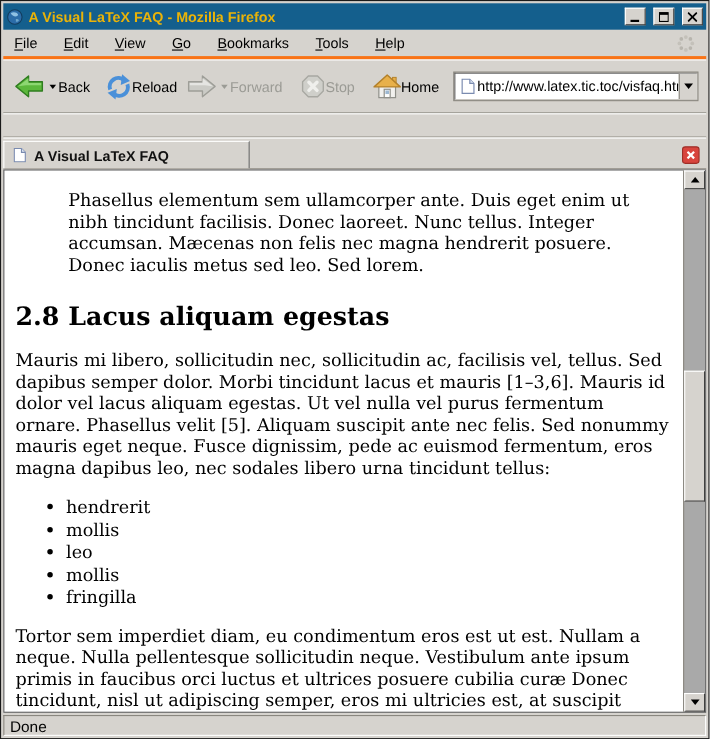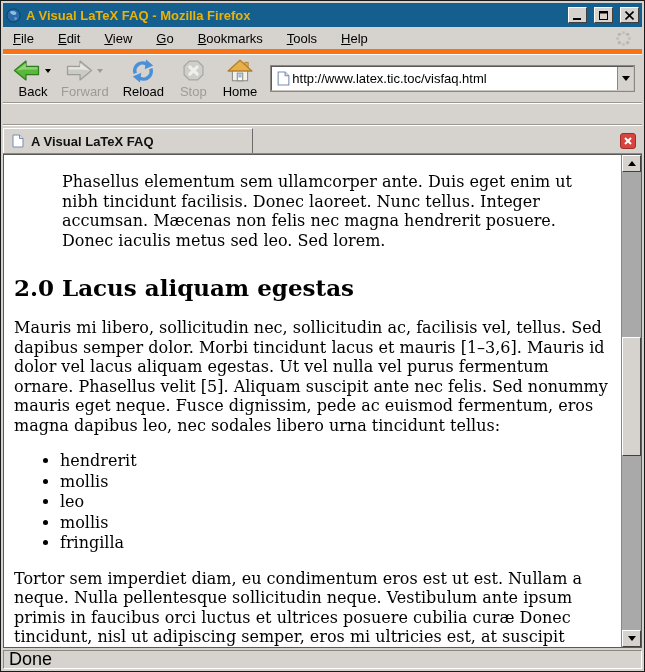--- a/index.html
+++ b/index.html
@@ -24,33 +24,33 @@
   .winbtn {
     width:19px; height:16px; background:var(--chrome_bg,#d6d3ce);
     border:1px solid; border-color:#fff #404040 #404040 #fff;
     display:flex; align-items:center; justify-content:center; margin-left:2px;
   }
   
   .menubar {
     height:27px; flex:0 0 27px;
     display:flex; align-items:center; gap:24px;
     padding:0 10px; font-size:13px; color:#000;
-    border-bottom:5px solid #f97316;
+    border-bottom:3px solid #f97316;
   }
   .menu-item { cursor:default; white-space:nowrap; }
   .menubar .spacer { flex:1; }
   
   .toolbar {
     height:49px; flex:0 0 49px;
     display:flex; align-items:center;
     padding:2px 8px 2px 8px; gap:4px;
     border-top:1px solid #fff;
     border-bottom:1px solid #9a978f;
   }
-  .tbtn { display:flex; flex-direction:column; align-items:center;
+  .tbtn { display:flex; flex-direction:row; align-items:center;
     padding:1px 2px; }
   .tbtn-top { display:flex; align-items:center; height:24px; }
   .tbtn-label { font-size:13px; color:#000; margin-top:1px; }
   .tbtn.disabled .tbtn-label { color:#9b9b95; }
   .dd-arrow { width:0; height:0; border-left:3px solid transparent;
     border-right:3px solid transparent; border-top:4px solid #000;
     margin-left:4px; margin-right:2px; }
   .dd-arrow.gray { border-top-color:#9b9b95; }
   .urlbar {
     flex:1; height:25px; margin-left:8px;
@@ -80,21 +80,21 @@
   
   .tabbar {
     height:29px; flex:0 0 29px;
     border-top:1px solid #fff;
     display:flex; align-items:stretch;
     background:var(--chrome_bg,#d6d3ce);
     border-bottom:1px solid #8a877f;
     padding-top:2px;
   }
   .tab {
-    width:250px; display:flex; align-items:center; gap:7px;
+    width:224px; display:flex; align-items:center; gap:7px;
     padding:0 8px;
     border-top:1px solid #fff; border-left:1px solid #fff;
     border-right:1px solid #6b6b6b;
     background:var(--chrome_bg,#d6d3ce);
   }
   .tab-label { font-size:13px; font-weight:bold; color:#111;
     white-space:nowrap; overflow:hidden; }
   .tabbar .spacer { flex:1; }
   .tab-close {
     width:16px; height:16px; align-self:center; margin-right:6px;
@@ -136,21 +136,21 @@
   }
   .tri-up { width:0; height:0; border-left:4px solid transparent;
     border-right:4px solid transparent; border-bottom:5px solid #000; }
   .tri-down { width:0; height:0; border-left:4px solid transparent;
     border-right:4px solid transparent; border-top:5px solid #000; }
   
   .statusbar {
     height:19px; flex:0 0 19px; margin-top:2px;
     border:1px solid; border-color:#8a877f #fff #fff #8a877f;
     display:flex; align-items:center; padding:0 5px;
-    font-size:18px; color:#000; background:var(--chrome_bg,#d6d3ce);
+    font-size:14px; color:#000; background:var(--chrome_bg,#d6d3ce);
   }
   svg { display:block; }
 </style>
 </head>
 <body>
 
 <div class="window">
 
   <div class="titlebar">
     <span>
@@ -213,45 +213,45 @@
           <svg width="28" height="23" viewBox="0 0 26 22">
             <polygon points="1,11 12,2 12,7 24,7 24,15 12,15 12,20" fill="#5cb83c" stroke="#2f7d1f" stroke-width="1.2" stroke-linejoin="round"></polygon>
             <polygon points="3,11 12,4 12,8 23,8 23,10 10,10" fill="#9ade7f" opacity="0.8"></polygon>
           </svg>
         </span>
         <span class="dd-arrow"></span>
       </div>
       <span class="tbtn-label">Back</span>
     </div>
 
-    <div class="tbtn disabled">
-      <div class="tbtn-top">
-        <span>
-          <svg width="28" height="23" viewBox="0 0 26 22">
-            <polygon points="25,11 14,2 14,7 2,7 2,15 14,15 14,20" fill="#cbcbc6" stroke="#9e9e98" stroke-width="1.2" stroke-linejoin="round"></polygon>
-            <polygon points="23,11 14,4 14,8 3,8 3,10 16,10" fill="#e8e8e4" opacity="0.9"></polygon>
-          </svg>
-        </span>
-        <span class="dd-arrow gray"></span>
-      </div>
-      <span class="tbtn-label">Forward</span>
-    </div>
-
     <div class="tbtn" style="margin-left:6px;">
       <div class="tbtn-top">
         <span>
           <svg width="24" height="24" viewBox="0 0 20 20">
             <path d="M3.5 12 A 6.5 6.5 0 0 1 14 5" fill="none" stroke="#4a90d9" stroke-width="3"></path>
             <polygon points="12.5,0.5 18.5,5.5 11.5,8.5" fill="#4a90d9"></polygon>
             <path d="M16.5 8 A 6.5 6.5 0 0 1 6 15" fill="none" stroke="#4a90d9" stroke-width="3"></path>
             <polygon points="7.5,19.5 1.5,14.5 8.5,11.5" fill="#4a90d9"></polygon>
           </svg>
         </span>
       </div>
       <span class="tbtn-label">Reload</span>
+    </div>
+
+    <div class="tbtn disabled">
+      <div class="tbtn-top">
+        <span>
+          <svg width="28" height="23" viewBox="0 0 26 22">
+            <polygon points="25,11 14,2 14,7 2,7 2,15 14,15 14,20" fill="#cbcbc6" stroke="#9e9e98" stroke-width="1.2" stroke-linejoin="round"></polygon>
+            <polygon points="23,11 14,4 14,8 3,8 3,10 16,10" fill="#e8e8e4" opacity="0.9"></polygon>
+          </svg>
+        </span>
+        <span class="dd-arrow gray"></span>
+      </div>
+      <span class="tbtn-label">Forward</span>
     </div>
 
     <div class="tbtn disabled" style="margin-left:8px;">
       <div class="tbtn-top">
         <span>
           <svg width="23" height="23" viewBox="0 0 22 22">
             <polygon points="7,2 15,2 20,7 20,15 15,20 7,20 2,15 2,7" fill="#cfcfca" stroke="#a8a8a2" stroke-width="1.2"></polygon>
             <line x1="7.5" y1="7.5" x2="14.5" y2="14.5" stroke="#efefec" stroke-width="3" stroke-linecap="round"></line>
             <line x1="14.5" y1="7.5" x2="7.5" y2="14.5" stroke="#efefec" stroke-width="3" stroke-linecap="round"></line>
           </svg>
@@ -306,21 +306,21 @@
       <svg width="8" height="8" viewBox="0 0 8 8">
         <line x1="1" y1="1" x2="7" y2="7" stroke="#fff" stroke-width="2"></line>
         <line x1="7" y1="1" x2="1" y2="7" stroke="#fff" stroke-width="2"></line>
       </svg>
     </div>
   </div>
 
   <div class="content">
     <div class="page">
       <p>Phasellus elementum sem ullamcorper ante. Duis eget enim ut nibh tincidunt facilisis. Donec laoreet. Nunc tellus. Integer accumsan. Mæcenas non felis nec magna hendrerit posuere. Donec iaculis metus sed leo. Sed lorem.</p>
-      <h2>2.0 Lacus aliquam egestas</h2>
+      <h2>2.8 Lacus aliquam egestas</h2>
       <p>Mauris mi libero, sollicitudin nec, sollicitudin ac, facilisis vel, tellus. Sed dapibus semper dolor. Morbi tincidunt lacus et mauris [1–3,6]. Mauris id dolor vel lacus aliquam egestas. Ut vel nulla vel purus fermentum ornare. Phasellus velit [5]. Aliquam suscipit ante nec felis. Sed nonummy mauris eget neque. Fusce dignissim, pede ac euismod fermentum, eros magna dapibus leo, nec sodales libero urna tincidunt tellus:</p>
       <ul>
           <li>hendrerit</li>
           <li>mollis</li>
           <li>leo</li>
           <li>mollis</li>
           <li>fringilla</li>
         </ul>
       <p>Tortor sem imperdiet diam, eu condimentum eros est ut est. Nullam a neque. Nulla pellentesque sollicitudin neque. Vestibulum ante ipsum primis in faucibus orci luctus et ultrices posuere cubilia curæ Donec tincidunt, nisl ut adipiscing semper, eros mi ultricies est, at suscipit</p>
     </div>

